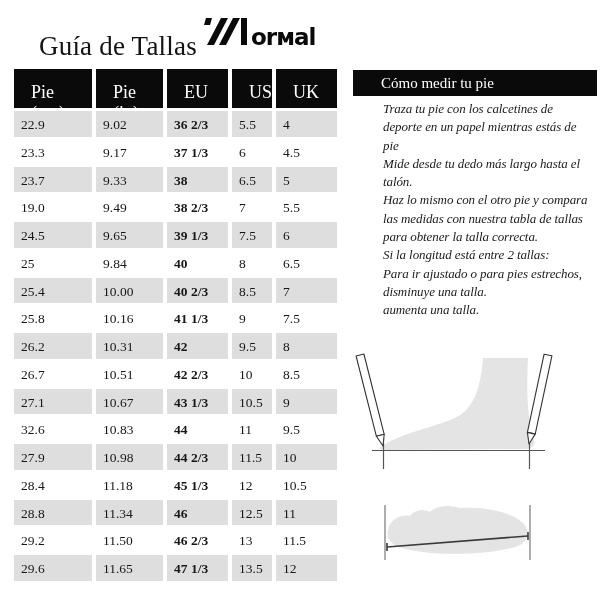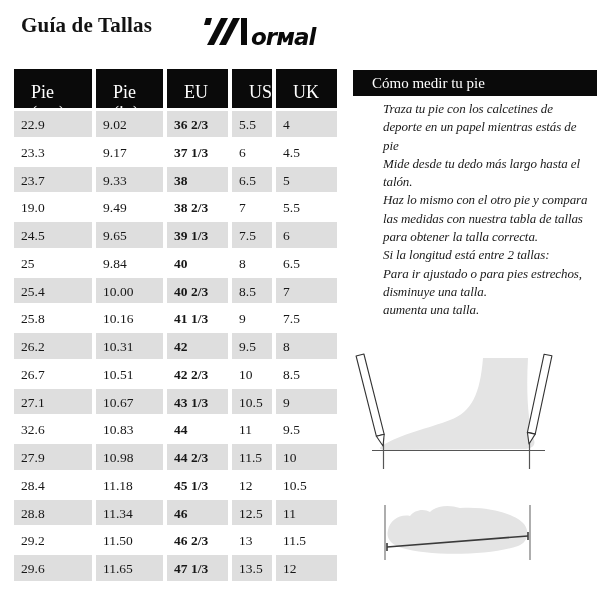--- a/index.html
+++ b/index.html
@@ -1,45 +1,45 @@
 <!DOCTYPE html>
 <html><head>
 <meta charset="utf-8">
 <style>
   html,body{margin:0;padding:0;}
   body{
     width:600px;height:600px;position:relative;background:#ffffff;
     font-family:"Liberation Serif", serif;color:#111;overflow:hidden;
   }
   .page-title{
-    position:absolute;left:21px;top:13px;margin:0;
-    font-size:21px;font-weight:700;letter-spacing:.2px;color:#131313;
+    position:absolute;left:21px;top:13px;margin:18px;
+    font-size:27px;font-weight:400;letter-spacing:.2px;color:#131313;
   }
-  .logo{position:absolute;left:204px;top:16px;width:114px;height:30px;font-style:italic;}
+  .logo{position:absolute;left:204px;top:16px;width:114px;height:30px;}
   
   .size-table{position:absolute;left:14px;top:69px;width:324px;}
   .t-head,.t-body{
     display:grid;grid-template-columns:78px 67px 61px 40px 61px;column-gap:4px;
   }
   .t-head{margin-bottom:3px;}
   .h-cell{
     background:var(--header-bg,#0a0a0a);color:#fff;height:39px;box-sizing:border-box;
     font-size:18px;padding:13px 0 0 17px;
   }
   .b-cell{
     height:27.75px;box-sizing:border-box;border-bottom:2px solid #fff;
     font-size:13.5px;padding:6px 0 0 7px;background:#fff;color:#171717;
   }
   .row-alt .b-cell{background:var(--row-alt,#dedede);}
   .b-cell.col-eu{font-weight:700;}
   
   .instr-bar{
     position:absolute;left:353px;top:70px;width:244px;height:26px;box-sizing:border-box;
     background:var(--header-bg,#0a0a0a);color:#fff;font-size:15px;
-    line-height:26px;padding-left:19px;
+    line-height:26px;padding-left:28px;
   }
   .instr-lines{position:absolute;left:383px;top:100px;width:214px;font-style:italic;}
   .instr-lines .line{
     font-size:13px;line-height:18.3px;white-space:nowrap;letter-spacing:-0.1px;color:#1a1a1a;
   }
   .diagram{position:absolute;}
   #diagram-side{left:348px;top:342px;}
   #diagram-length{left:348px;top:498px;}
 </style>
 </head>

